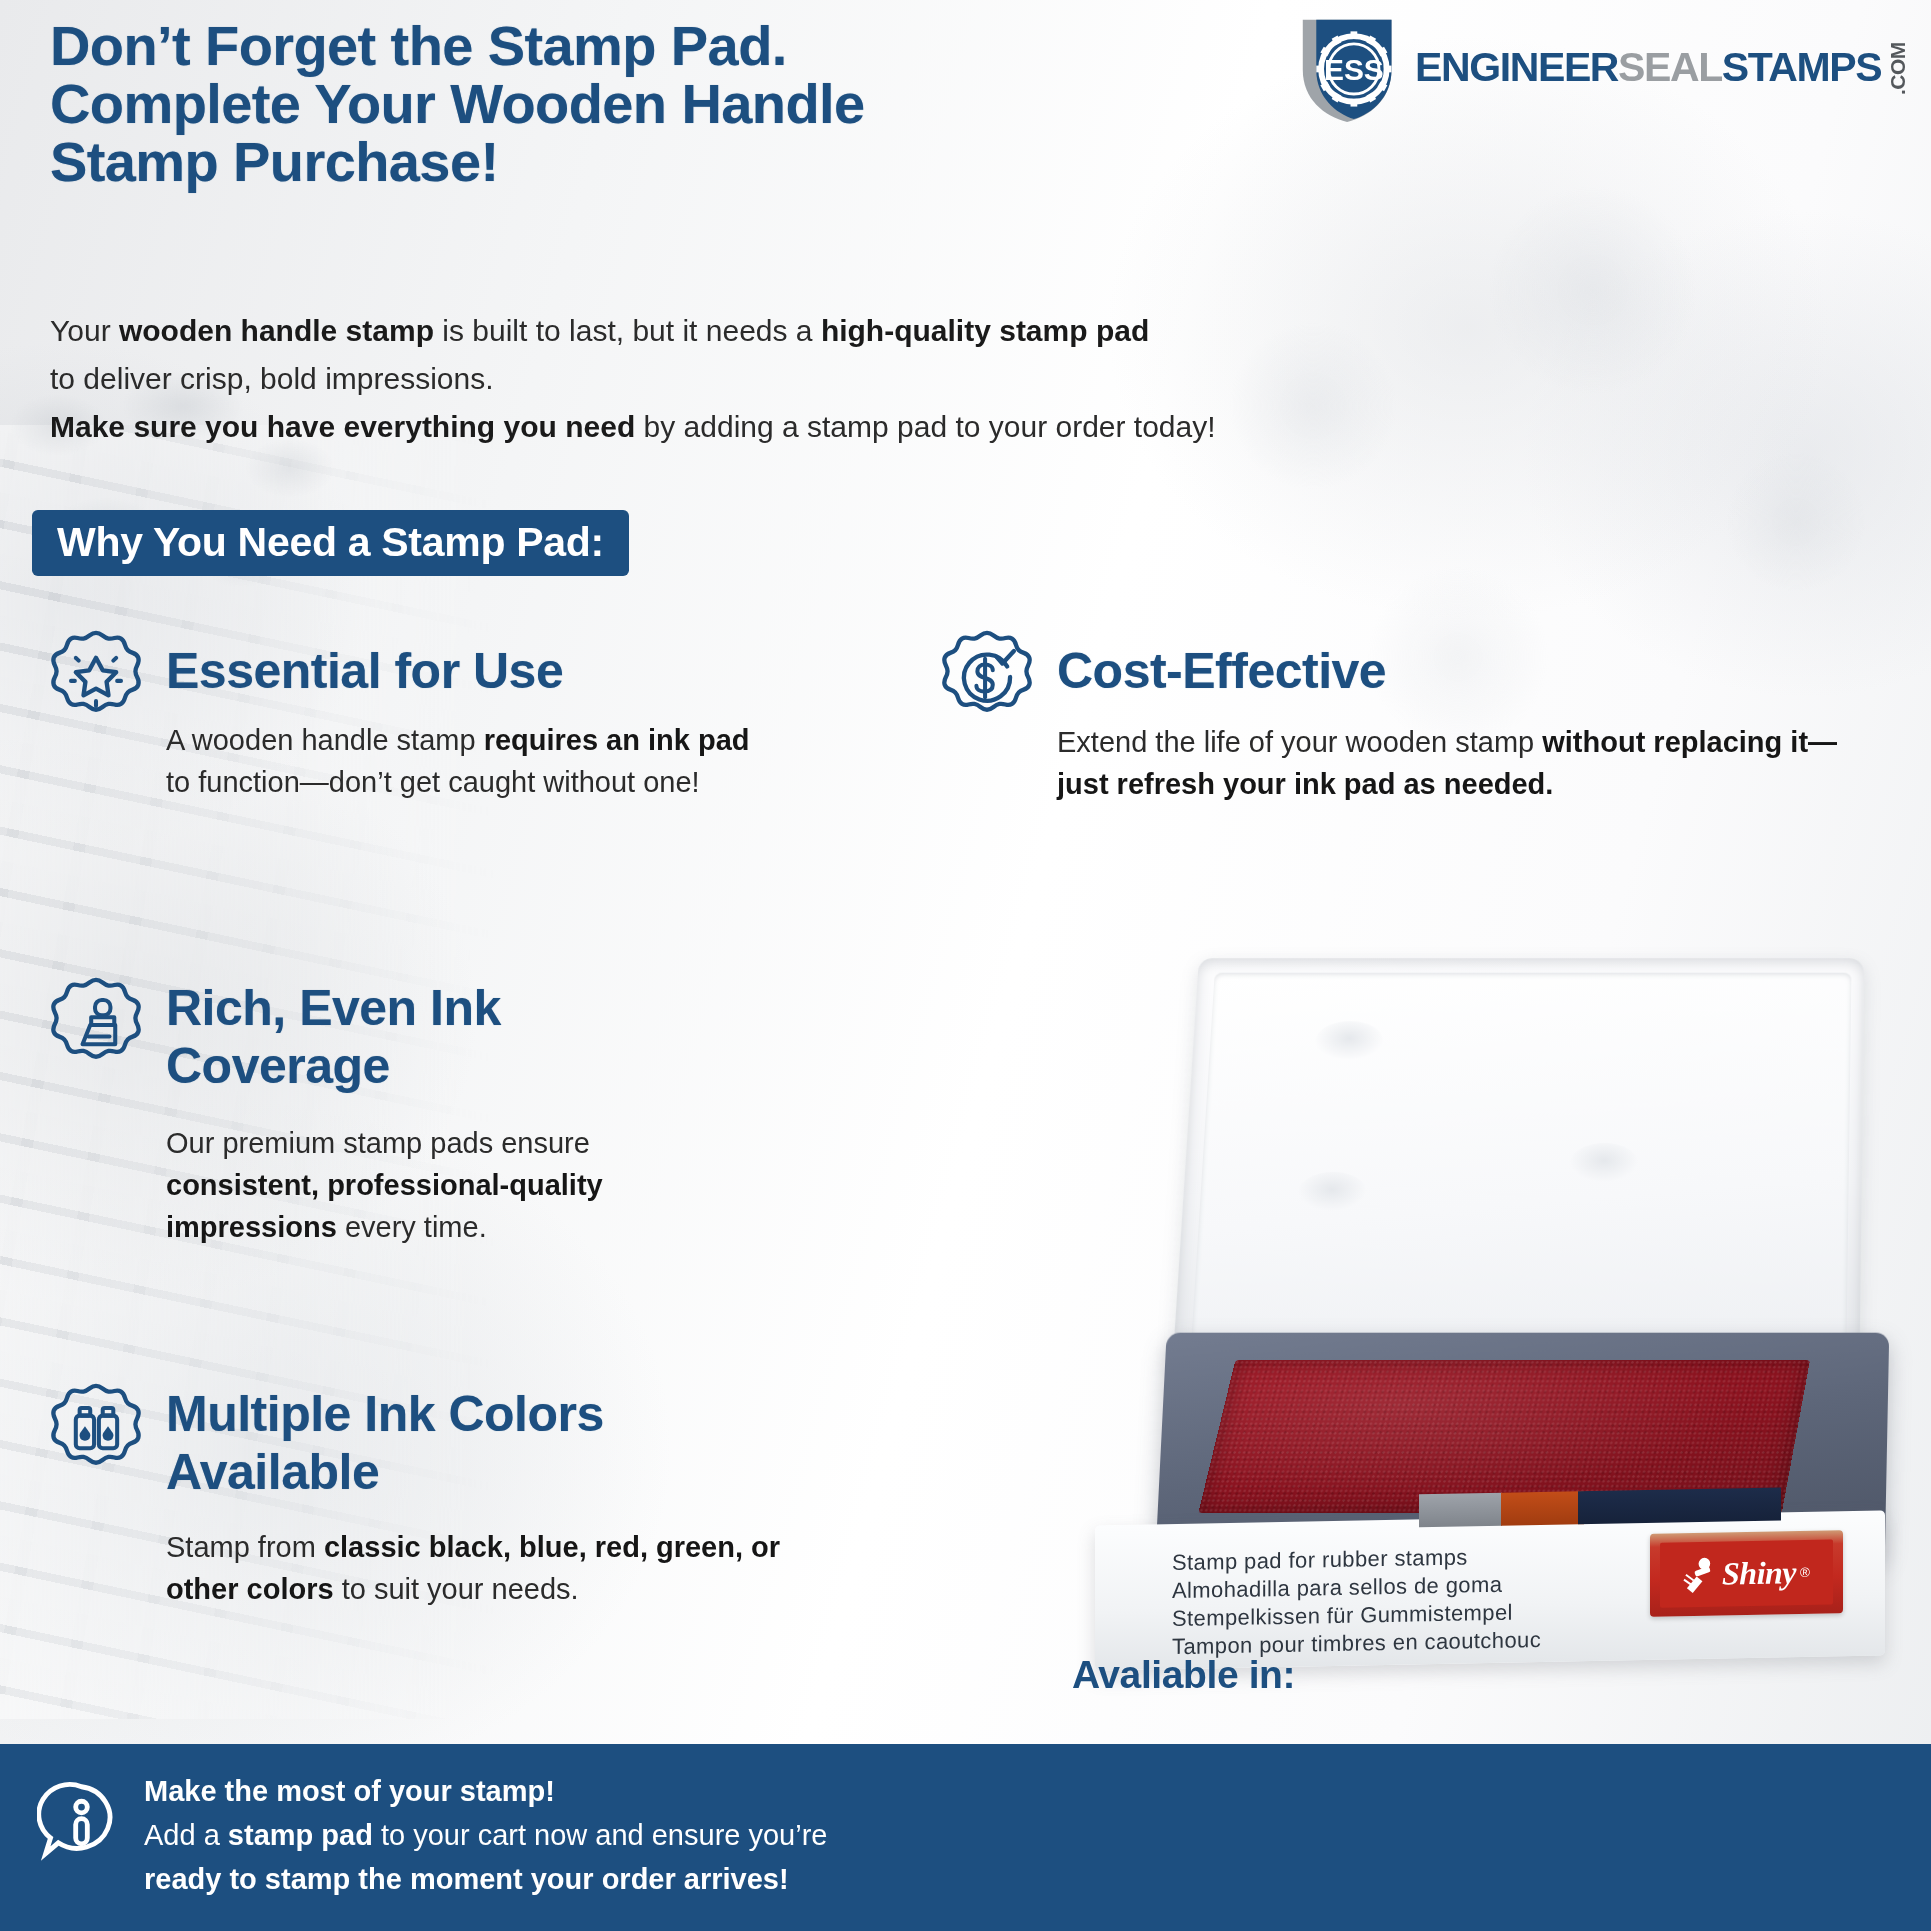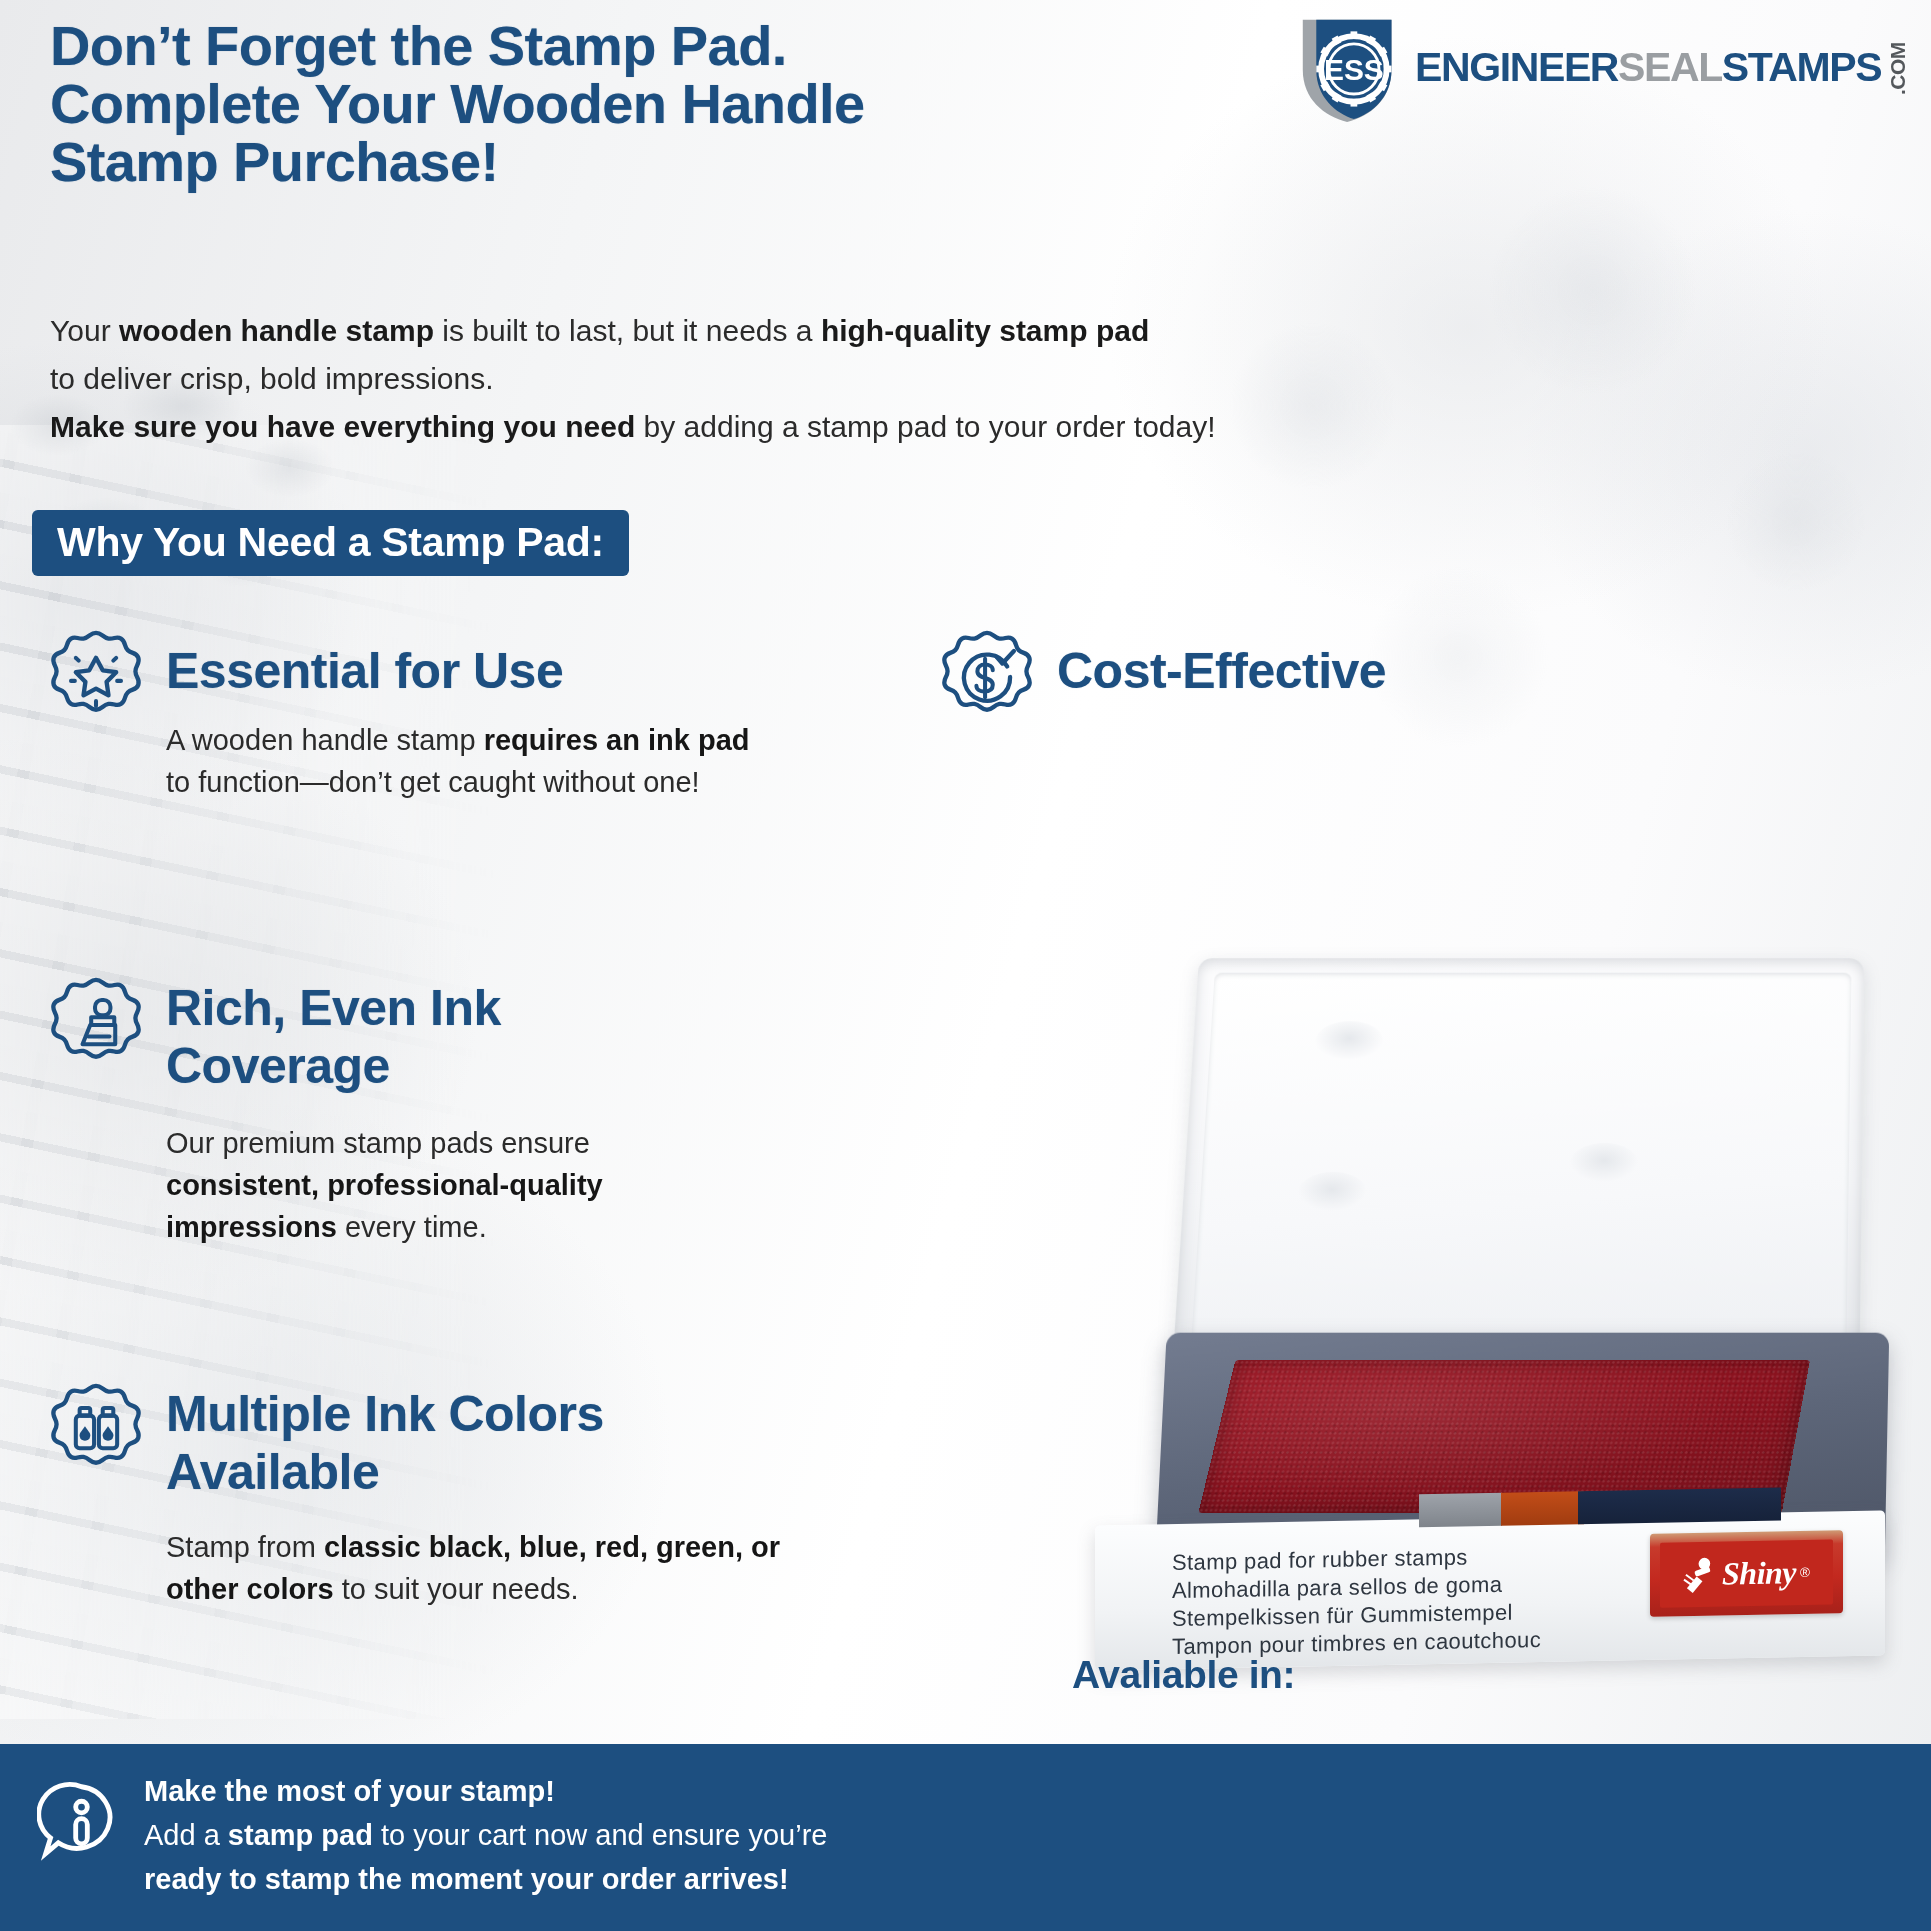--- a/index.html
+++ b/index.html
@@ -287,20 +287,23 @@
                  c-6 0 -7 -5 -13 -6 c-6 -1 -8 3 -13 0 c-5 -3 -3 -8 -7 -12 c-4 -4 -9 -2 -11 -8
                  c-2 -6 3 -8 3 -14 c0 -6 -5 -8 -3 -14 c2 -6 7 -4 11 -8 c4 -4 2 -9 7 -12 c5 -3 7 1 13 0
                  c6 -1 7 -6 13 -6 Z" fill="none" stroke="#1d4f80" stroke-width="4.5" stroke-linejoin="round"></path>
         <path d="M73 40 a24 24 0 1 0 3 11" fill="none" stroke="#1d4f80" stroke-width="4.5" stroke-linecap="round"></path>
         <polyline points="62,30 68,37 80,24" fill="none" stroke="#1d4f80" stroke-width="4.5" stroke-linecap="round" stroke-linejoin="round"></polyline>
         <path d="M58 44 c0 -4 -4 -6 -8 -6 c-5 0 -8 3 -8 7 c0 9 16 5 16 14 c0 5 -4 7 -9 7 c-4 0 -8 -2 -8 -6" fill="none" stroke="#1d4f80" stroke-width="4.2" stroke-linecap="round"></path>
         <line x1="50" y1="32" x2="50" y2="72" stroke="#1d4f80" stroke-width="4.2" stroke-linecap="round"></line>
       </svg>
     </div>
     <div class="ftitle">Cost-Effective</div>
+    <div class="fbody">
+      <span>Extend the life of your wooden stamp </span><b>without replacing it—just refresh your ink pad as needed.</b>
+    </div>
   </div>
 
   <div class="feature" id="f3">
     <div class="ficon">
       <svg width="100" height="100" viewBox="0 0 104 104">
         <path d="M52 5 c6 0 7 5 13 6 c6 1 8 -3 13 0 c5 3 3 8 7 12 c4 4 9 2 11 8 c2 6 -3 8 -3 14
                  c0 6 5 8 3 14 c-2 6 -7 4 -11 8 c-4 4 -2 9 -7 12 c-5 3 -7 -1 -13 0 c-6 1 -7 6 -13 6
                  c-6 0 -7 -5 -13 -6 c-6 -1 -8 3 -13 0 c-5 -3 -3 -8 -7 -12 c-4 -4 -9 -2 -11 -8
                  c-2 -6 3 -8 3 -14 c0 -6 -5 -8 -3 -14 c2 -6 7 -4 11 -8 c4 -4 2 -9 7 -12 c5 -3 7 1 13 0
                  c6 -1 7 -6 13 -6 Z" fill="none" stroke="#1d4f80" stroke-width="4.5" stroke-linejoin="round"></path>

